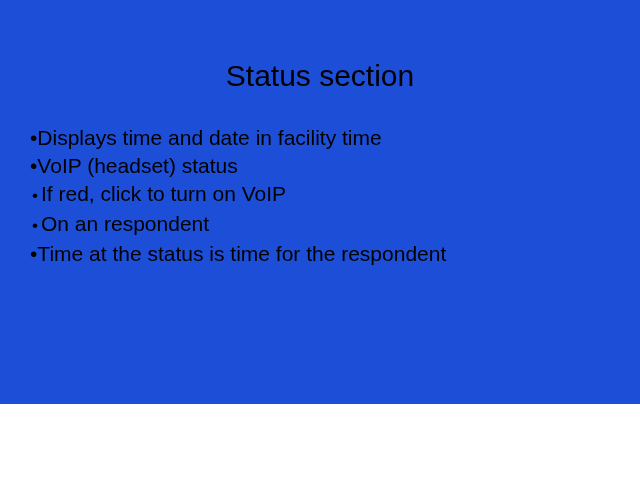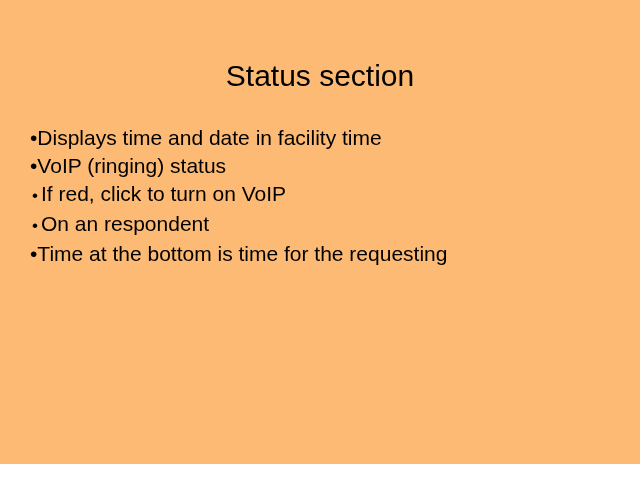--- a/index.html
+++ b/index.html
@@ -11,22 +11,22 @@
     width: 640px;
     height: 480px;
     background: #ffffff;
     font-family: "Liberation Sans", sans-serif;
     color: #000000;
     overflow: hidden;
   }
   #slide {
     position: relative;
     width: 640px;
-    height: 464px;
-    background: #fdba74;
+    height: 404px;
+    background: #1d4ed8;
   }
   #slide-title {
     position: absolute;
     left: 0;
     top: 38px;
     width: 640px;
     text-align: center;
     font-size: 30px;
     line-height: 36px;
     font-weight: normal;
@@ -72,19 +72,19 @@
 </style>
 </head>
 <body>
 
 <div id="slide">
 
   <h1 id="slide-title">Status section</h1>
 
   <div id="slide-body">
       <div class="bullet-line level-1"><span class="bullet-glyph">•</span><span class="bullet-text">Displays time and date in facility time</span></div>
-      <div class="bullet-line level-1"><span class="bullet-glyph">•</span><span class="bullet-text">VoIP (ringing) status</span></div>
+      <div class="bullet-line level-1"><span class="bullet-glyph">•</span><span class="bullet-text">VoIP (headset) status</span></div>
       <div class="bullet-line level-2"><span class="bullet-glyph">•</span><span class="bullet-text">If red, click to turn on VoIP</span></div>
       <div class="bullet-line level-2"><span class="bullet-glyph">•</span><span class="bullet-text">On an respondent</span></div>
-      <div class="bullet-line level-1"><span class="bullet-glyph">•</span><span class="bullet-text">Time at the bottom is time for the requesting</span></div>
+      <div class="bullet-line level-1"><span class="bullet-glyph">•</span><span class="bullet-text">Time at the status is time for the respondent</span></div>
     </div>
 
 </div>
 
 </body></html>

